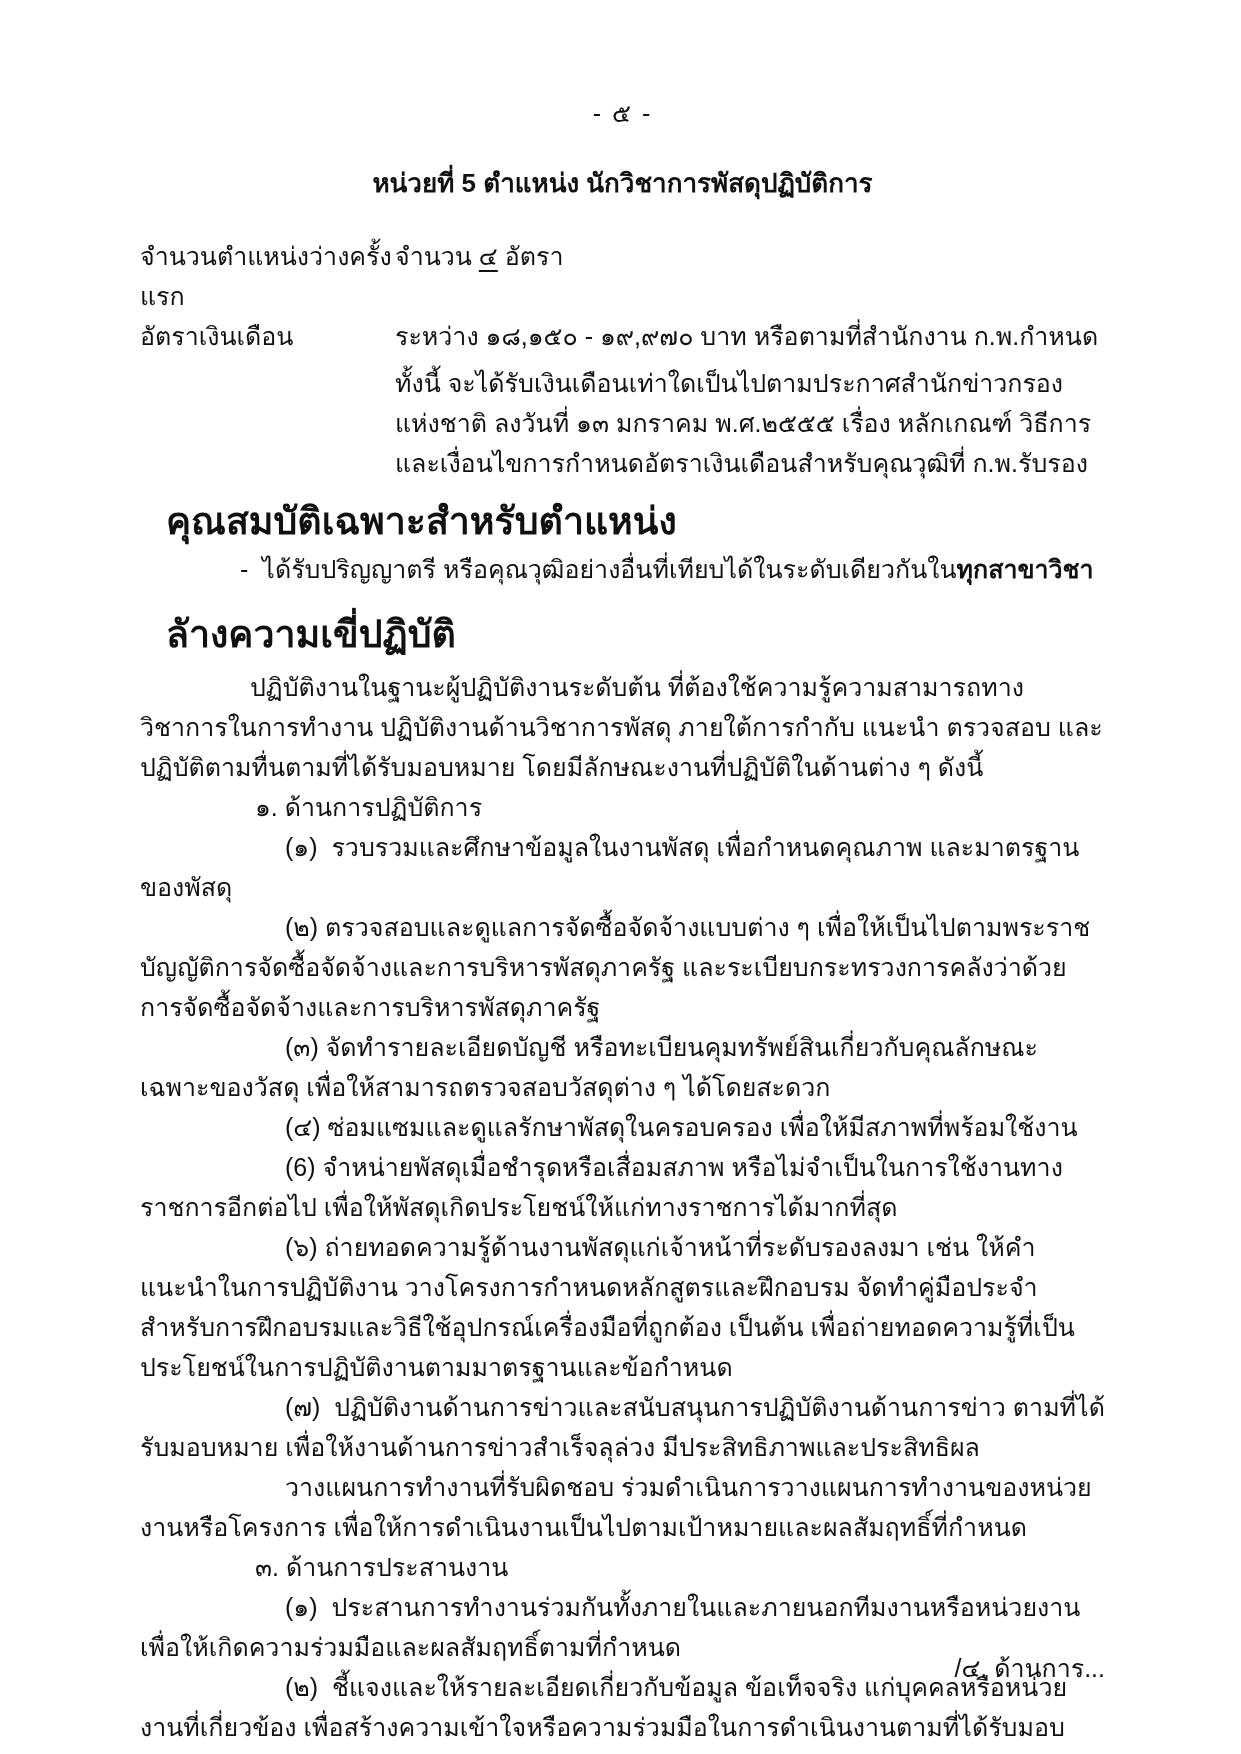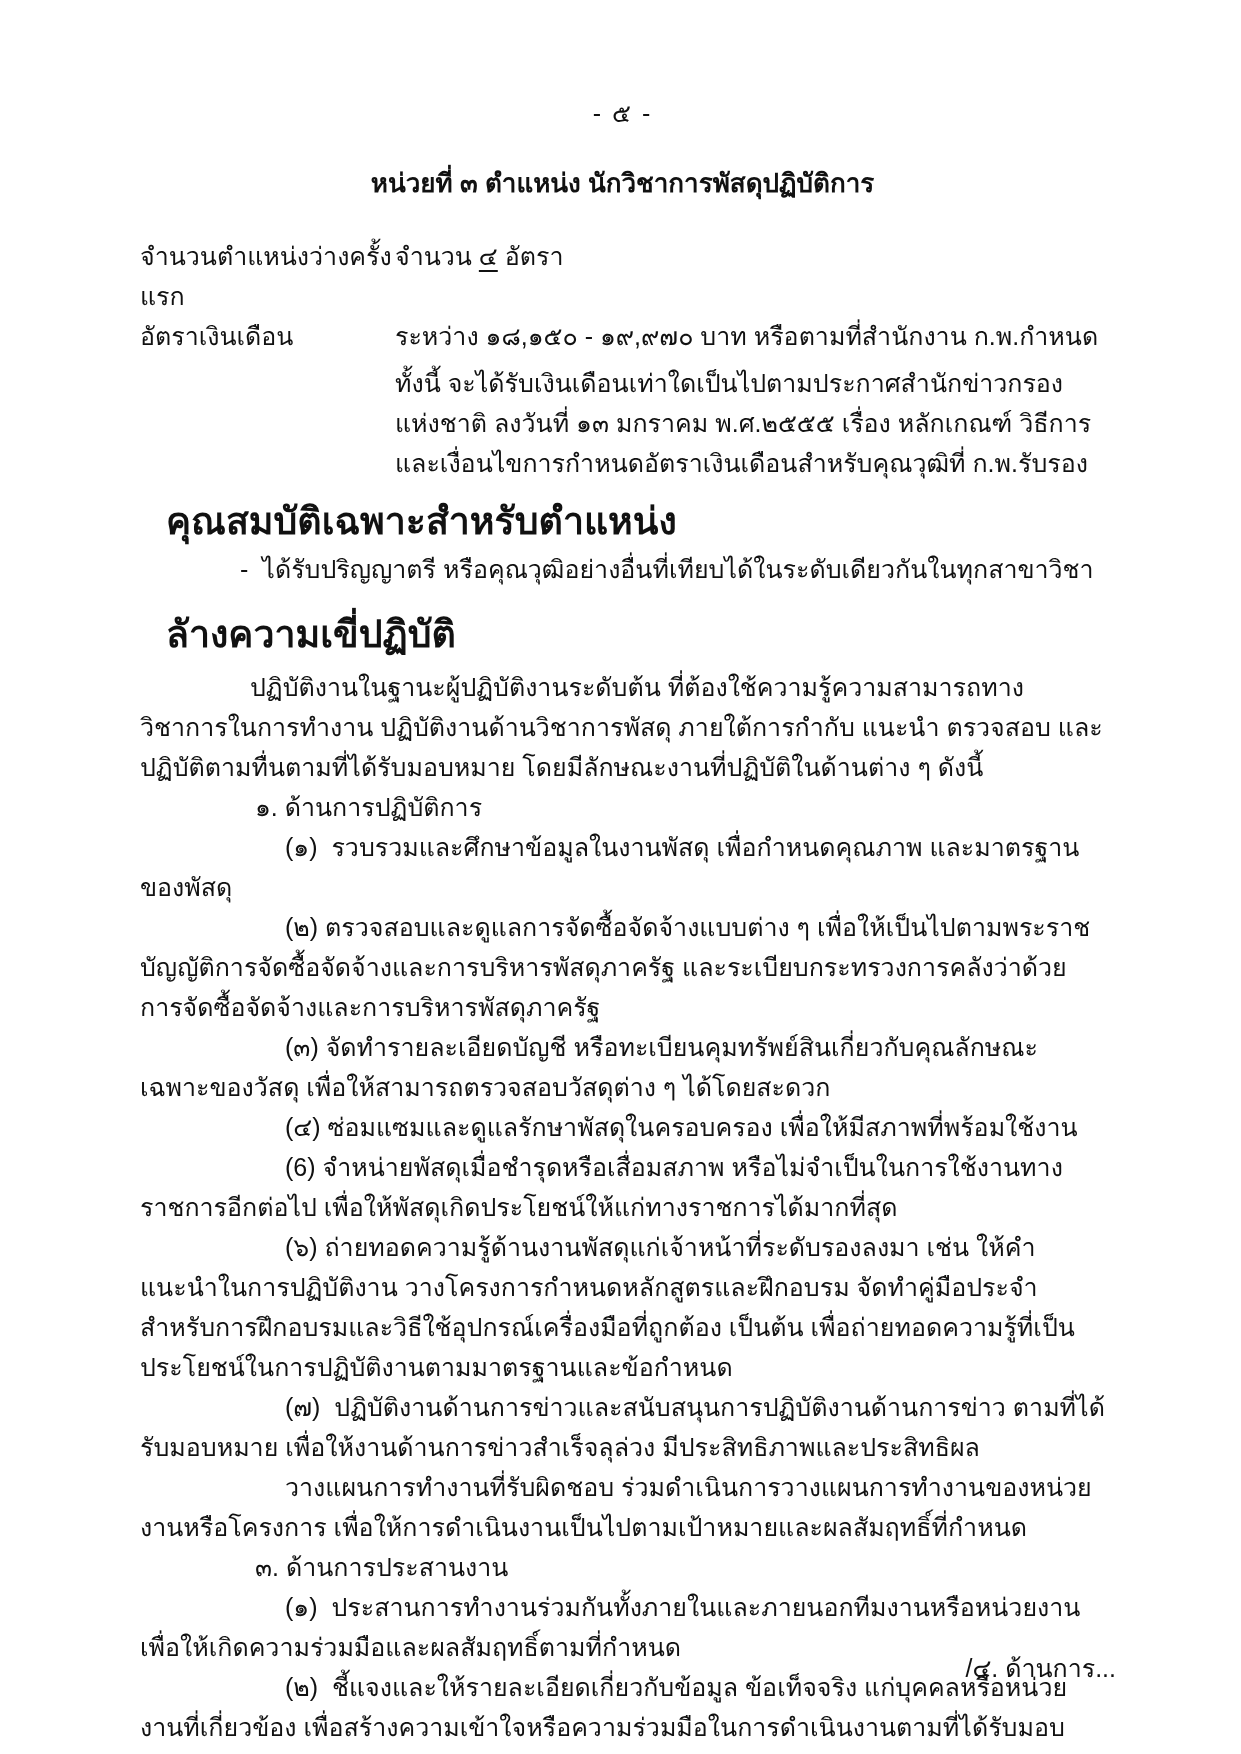--- a/index.html
+++ b/index.html
@@ -14,21 +14,21 @@
     margin: 0 auto;
     background: #ffffff;
     box-sizing: border-box;
     padding: 98px 136px 0 140px;
     font-family: "Liberation Sans", "DejaVu Sans", sans-serif;
     font-size: 25px;
     line-height: 40px;
     color: #111111;
     overflow: hidden;
   }
-  .bold { font-weight: normal; }
+  .bold { font-weight: bold; }
   p, h1, h2 { margin: 0; padding: 0; }
 
   .page-number {
     text-align: center;
     line-height: 30px;
     letter-spacing: 2px;
   }
   .doc-title {
     margin-top: 36px;
     text-align: center;
@@ -71,32 +71,32 @@
     margin-left: 115px;
   }
   .duty-item {
     text-indent: 145px;
     white-space: pre-wrap;
   }
 
   .footer-continuation {
     position: absolute;
     top: 1648px;
-    right: 125px;
+    right: 136px;
     line-height: 40px;
   }
 </style>
 </head>
 <body>
 
 <div class="page">
 
   <div class="page-number">- ๕ -</div>
 
-  <h1 class="doc-title">หน่วยที่ ๓  ตำแหน่ง นักวิชาการพัสดุปฏิบัติการ</h1>
+  <h1 class="doc-title">หน่วยที่ 5  ตำแหน่ง นักวิชาการพัสดุปฏิบัติการ</h1>
 
   <div class="fields">
     <div class="field-row">
       <div class="field-label">จำนวนตำแหน่งว่างครั้งแรก</div>
       <div class="field-value"><span>จำนวน </span><span class="underline">๔</span><span> อัตรา</span></div>
     </div>
     <div class="field-row">
       <div class="field-label">อัตราเงินเดือน</div>
       <div class="field-value">ระหว่าง ๑๘,๑๕๐ - ๑๙,๙๗๐ บาท หรือตามที่สำนักงาน ก.พ.กำหนด</div>
     </div>

